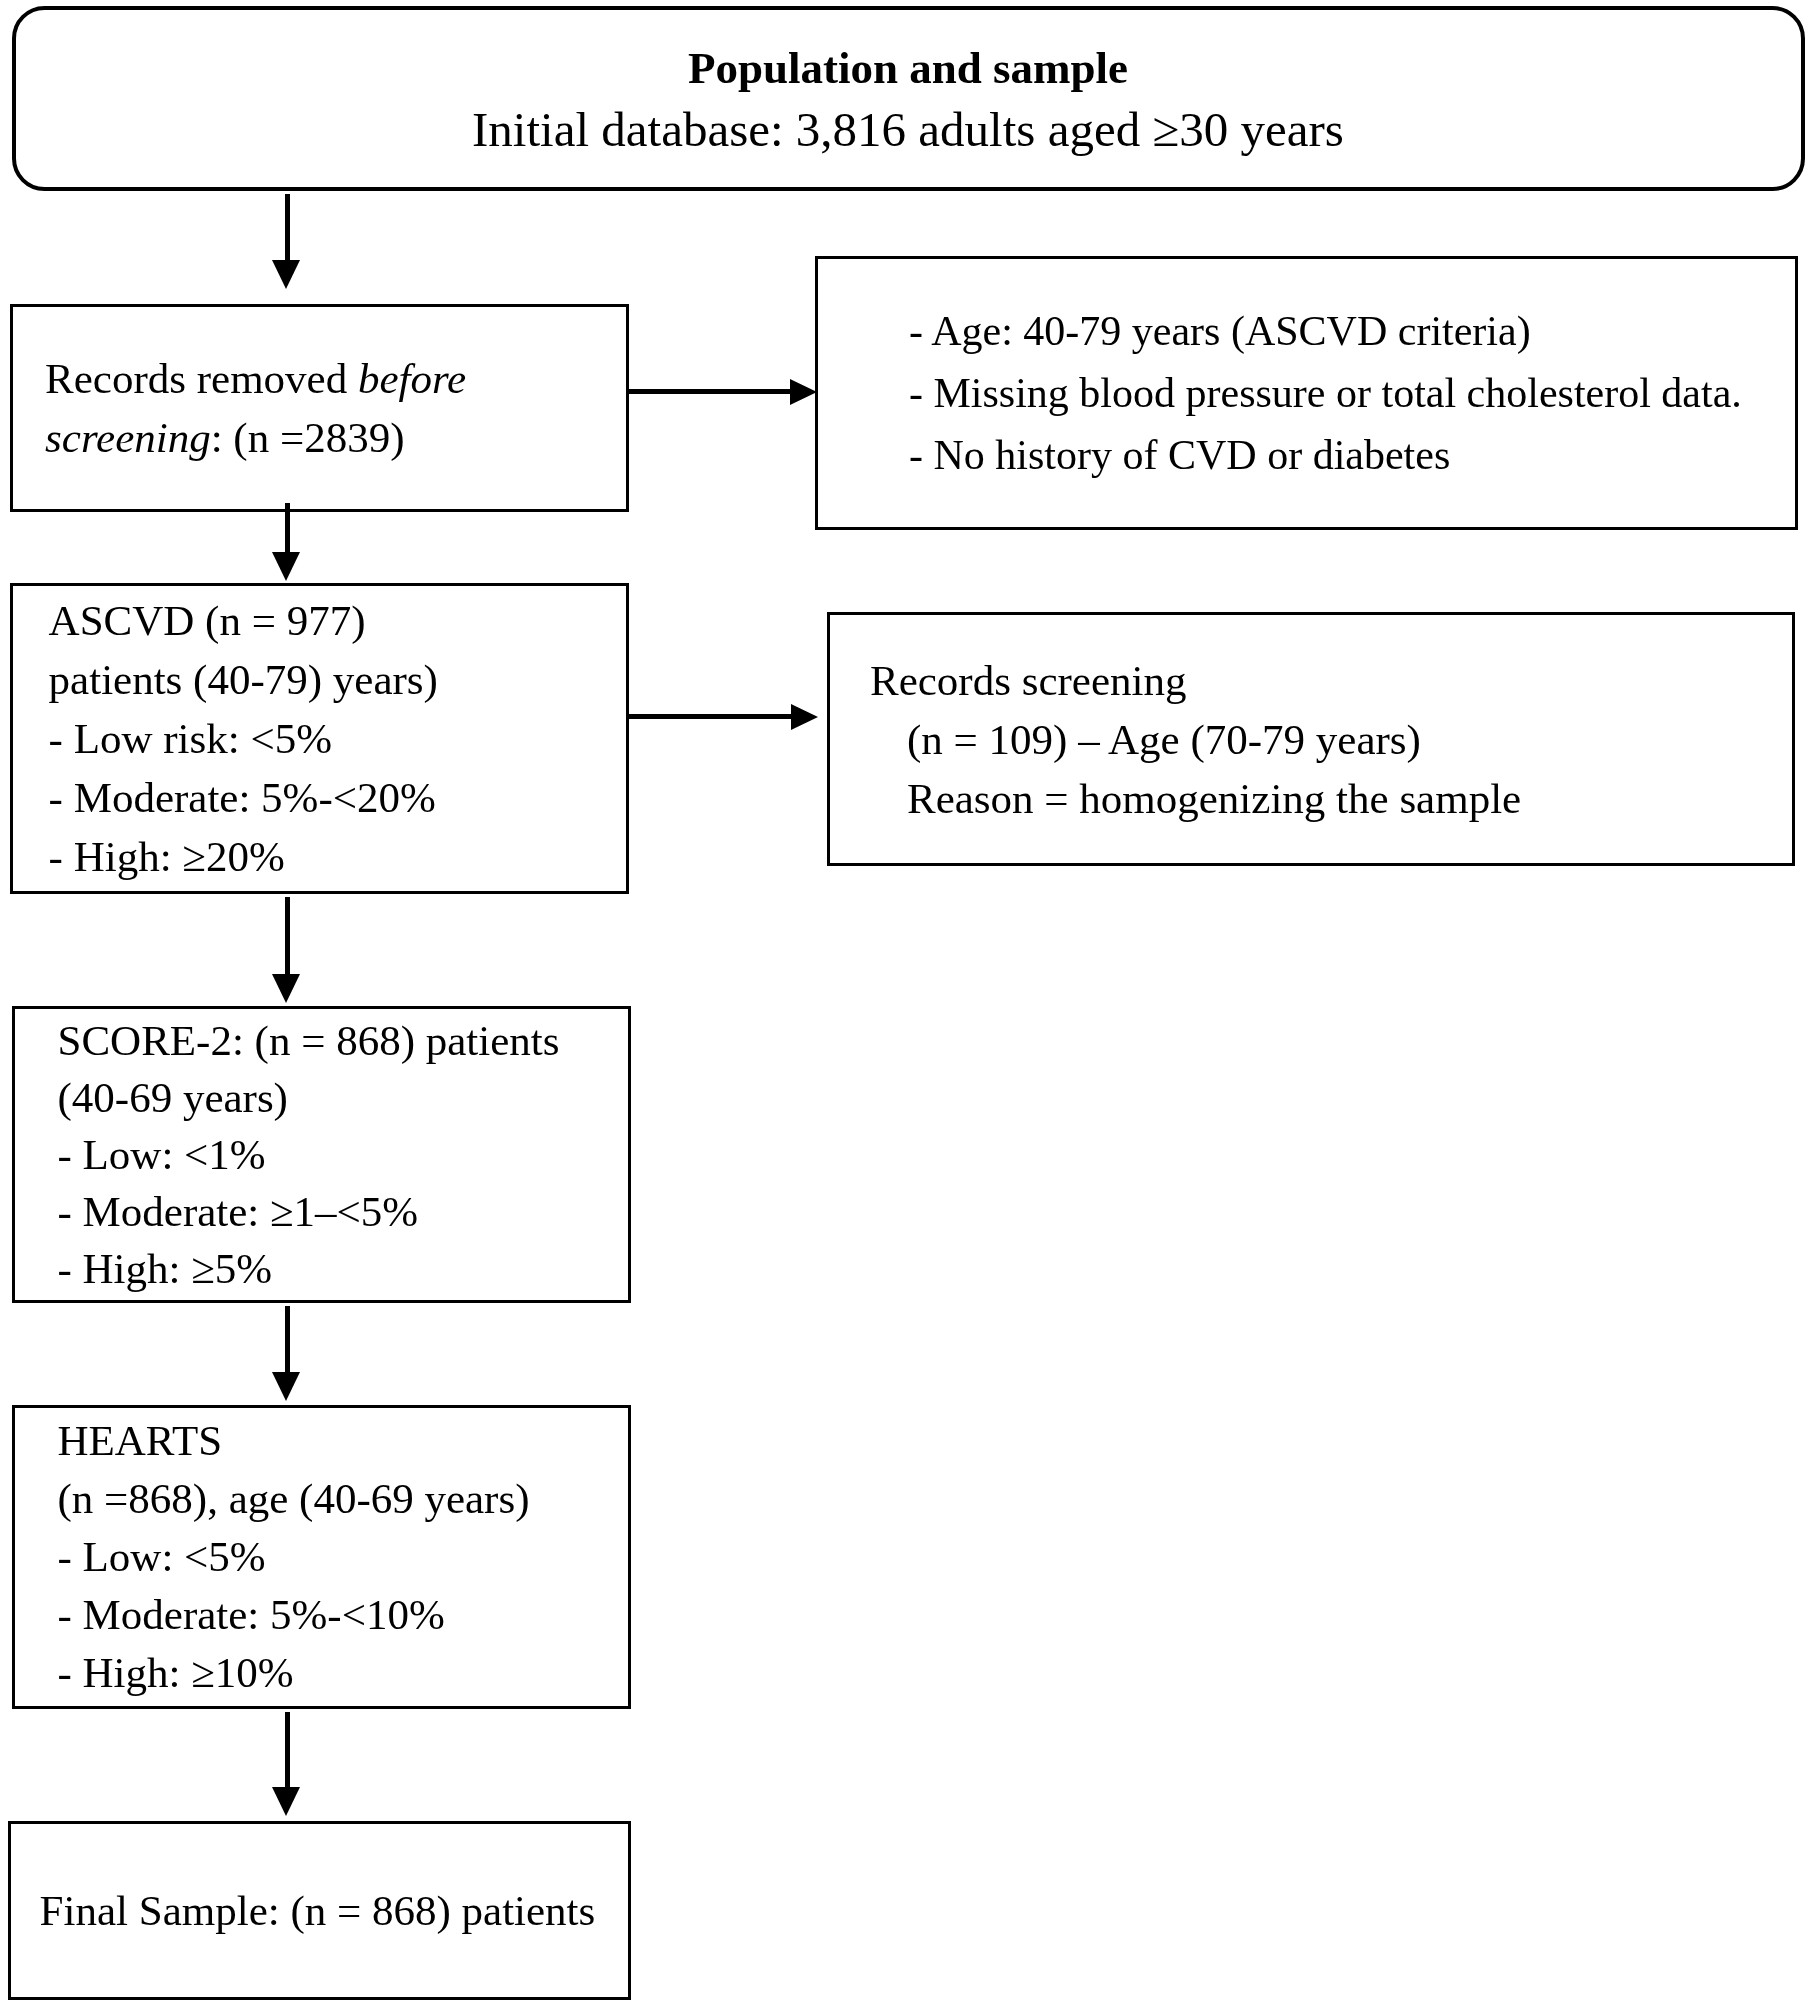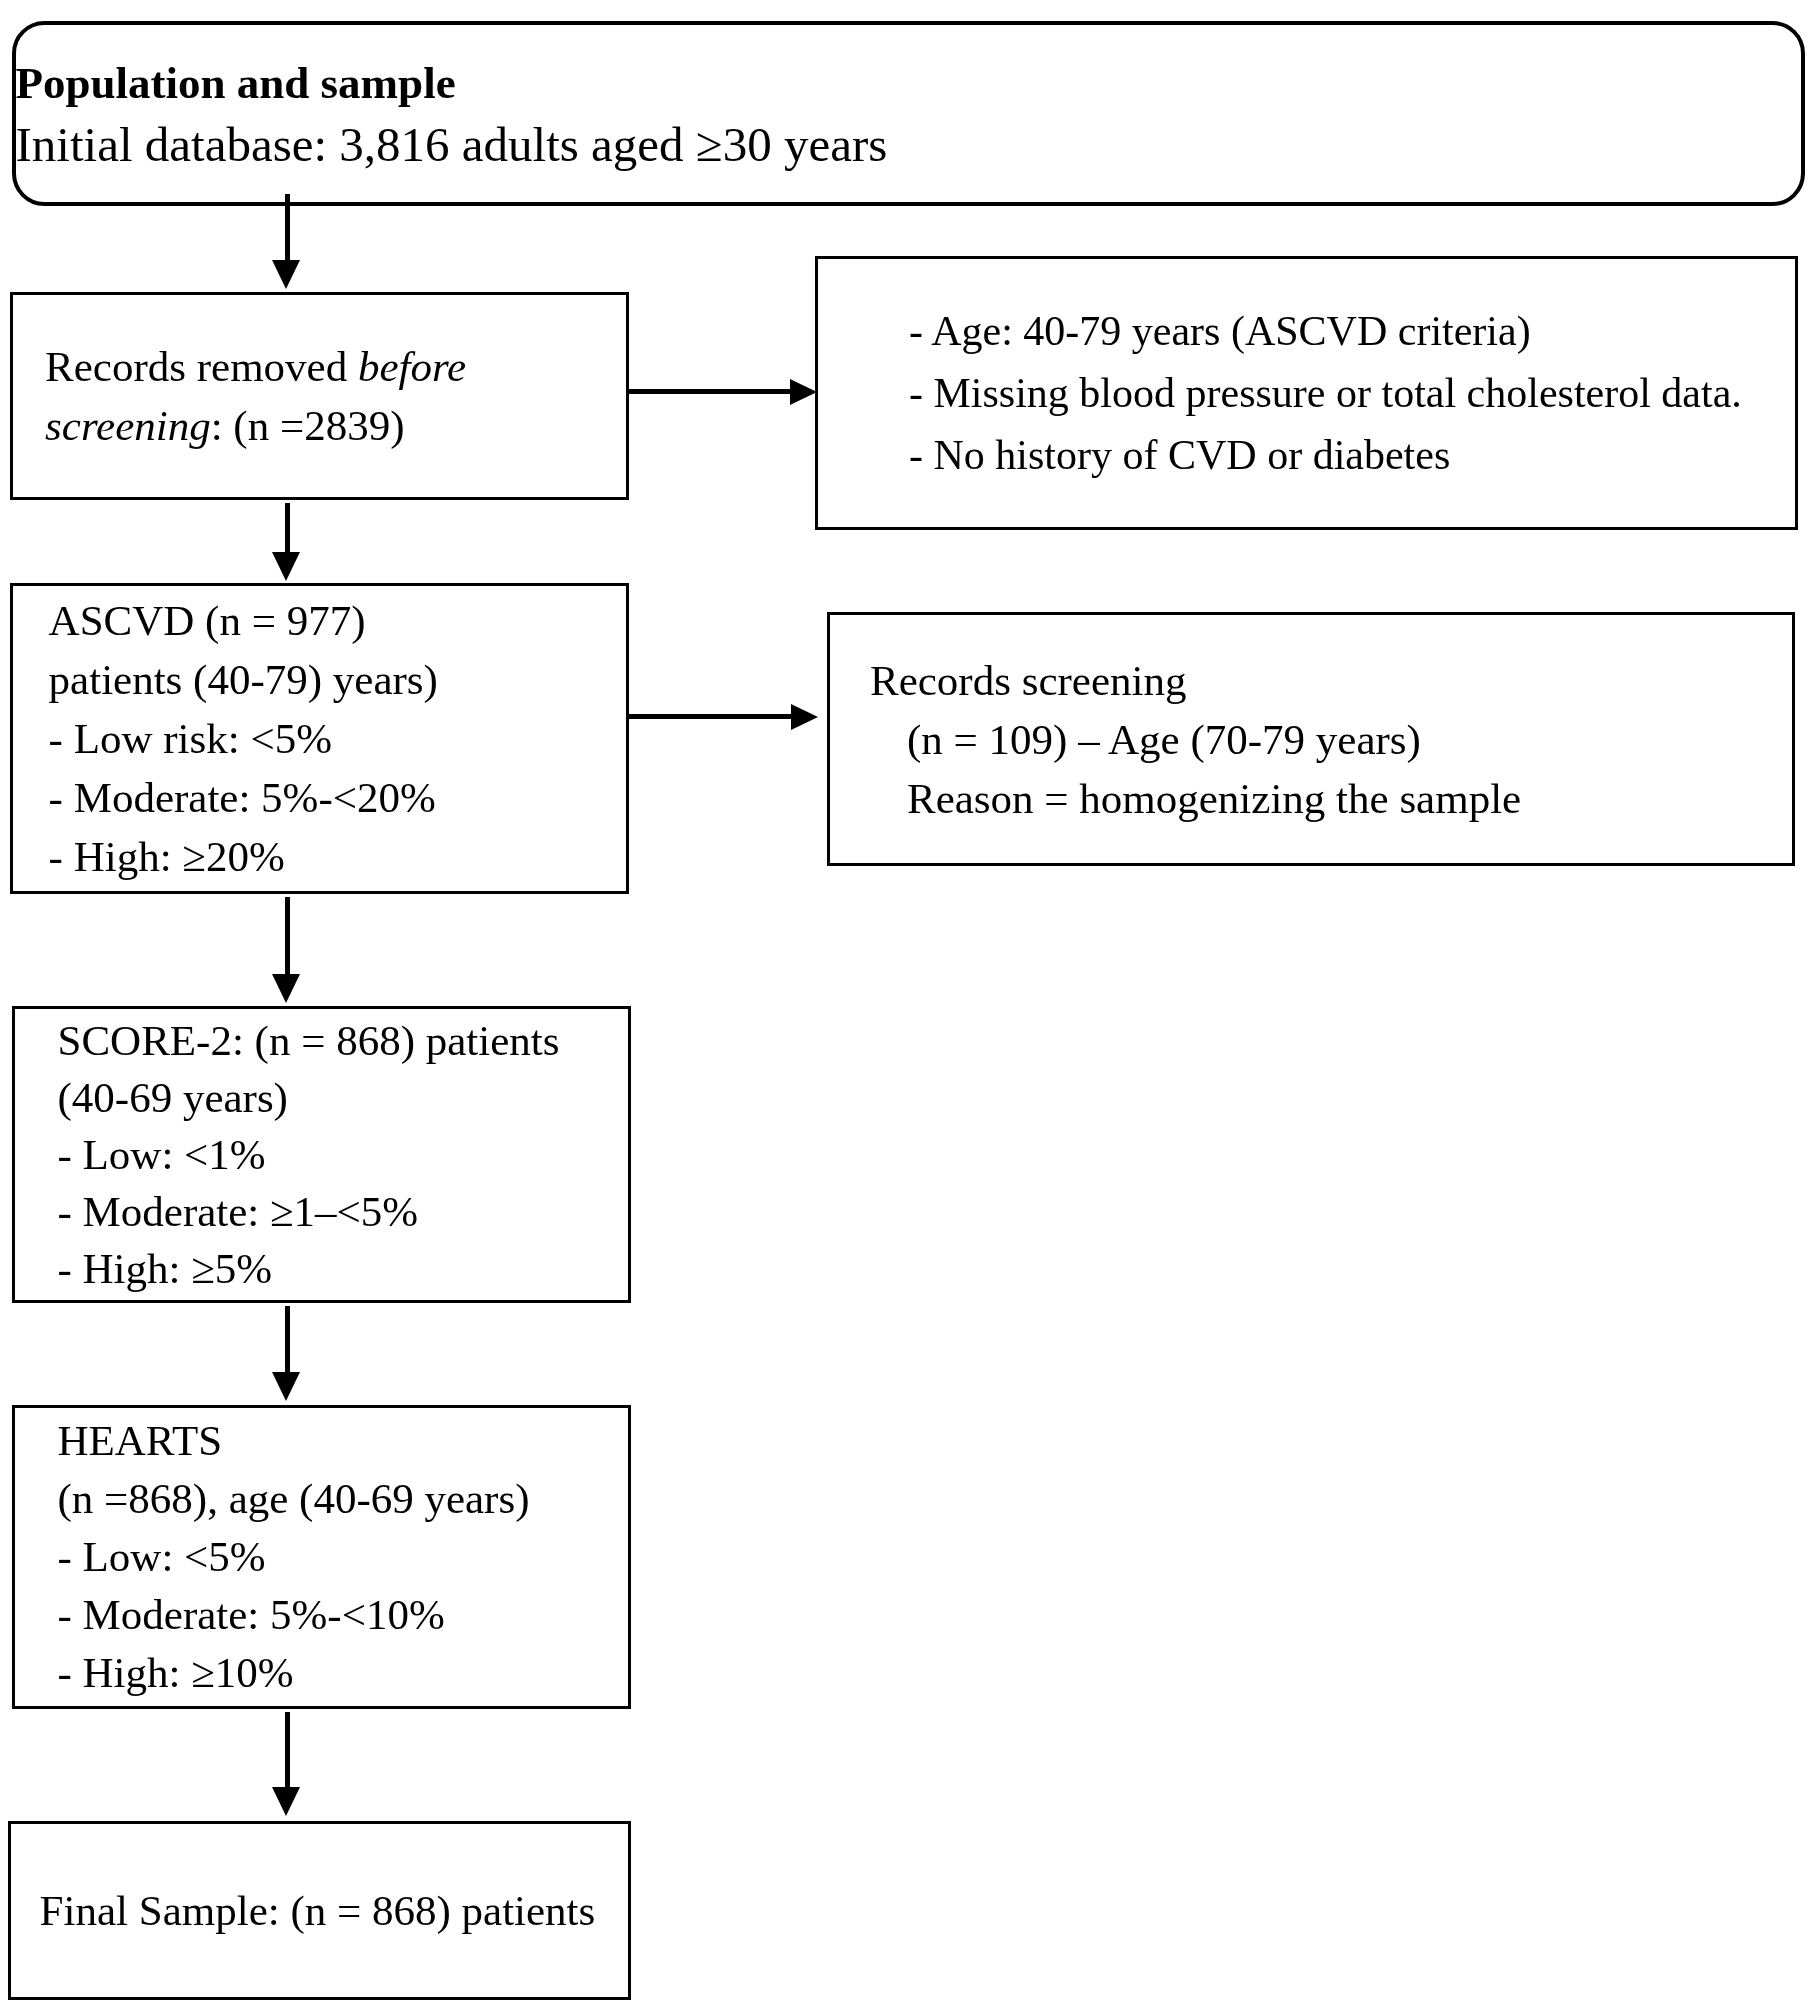--- a/index.html
+++ b/index.html
@@ -23,28 +23,28 @@
   }
   .line {
     font-size: 43px;
     line-height: 59px;
     white-space: nowrap;
   }
   .it { font-style: italic; }
 
   
   #top-box {
-    left: 11.5px; top: 21px; width: 1793px; height: 185px;
+    left: 11.5px; top: 6px; width: 1793px; height: 185px;
     border-radius: 32.5px; border-width: 4.8px;
-    justify-content: center;
+    align-items: center; justify-content: center;
   }
   #top-box .title-line { font-weight: bold; font-size: 45px; line-height: 61px; }
   #top-box .subtitle-line { font-size: 49px; line-height: 61px; }
 
-  #removed-box  { left: 9.6px;  top: 292px;  width: 619px;  height: 208px; padding-left: 32.5px; }
+  #removed-box  { left: 9.6px;  top: 304px;  width: 619px;  height: 208px; padding-left: 32.5px; }
   #criteria-box { left: 815px; top: 244px;  width: 983px; height: 274px; padding-left: 91px; margin-top: 12px; }
   #criteria-box .line { font-size: 42px; line-height: 62px; }
   #ascvd-box    { left: 9.6px;  top: 583px;  width: 619px;  height: 311px; padding-left: 36px; }
   #excluded-box { left: 827px; top: 612px;  width: 968px; height: 254px; }
   #excluded-box .line { padding-left: 40px; }
   #excluded-box .line.indent { padding-left: 77px; }
   #score2-box   { left: 11.5px;  top: 1006px; width: 619px;  height: 297px; padding-left: 43px; }
   #score2-box .line { line-height: 57px; }
   #hearts-box   { left: 11.5px;  top: 1405px; width: 619px;  height: 304px; padding-left: 43px; }
   #hearts-box .line { line-height: 58px; }

